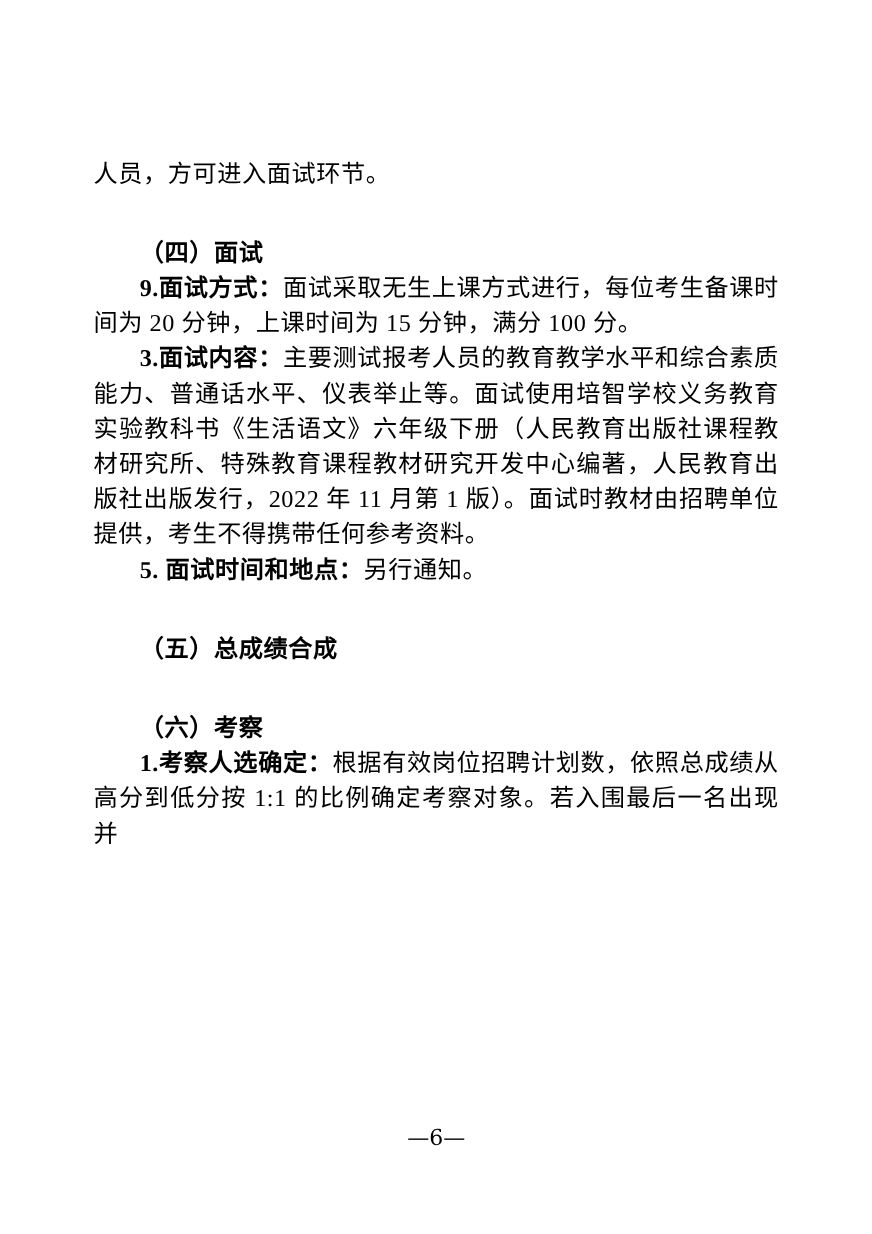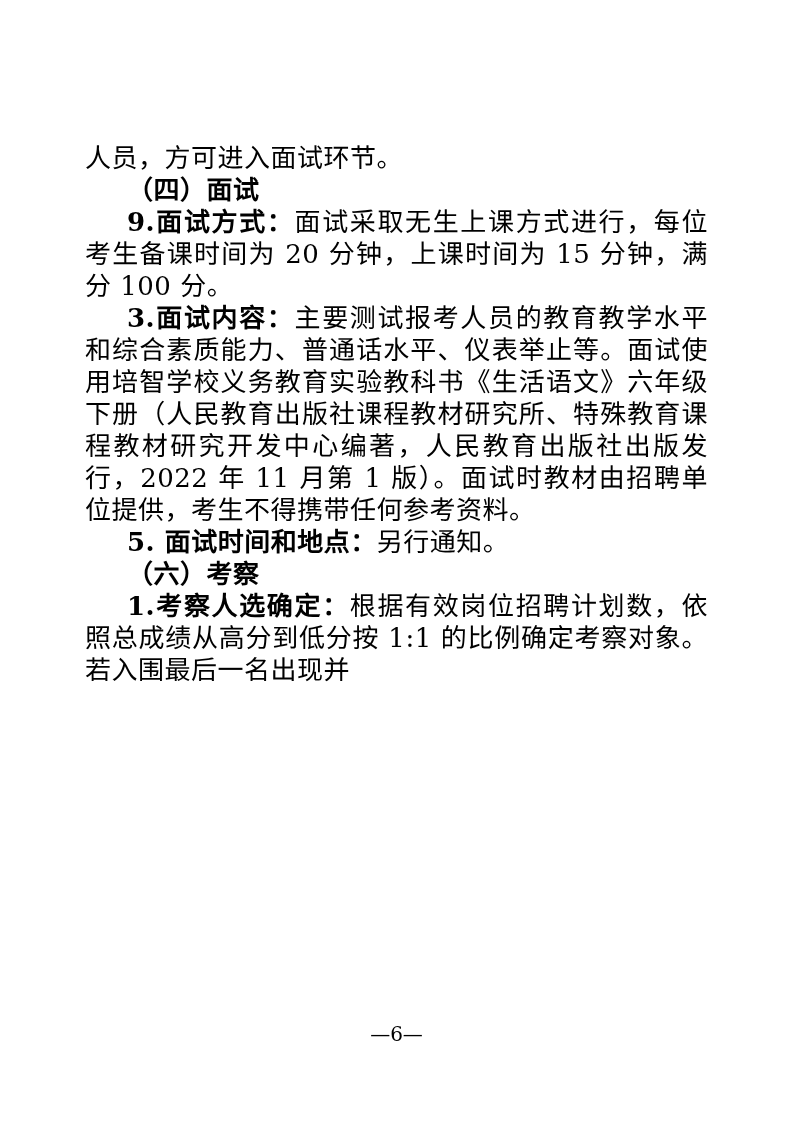--- a/index.html
+++ b/index.html
@@ -17,34 +17,36 @@
     color: #000000;
   }
   .content {
     position: absolute;
     left: 85px;
     top: 142px;
     width: 623px;
   }
   .para {
     margin: 0;
-    font-size: 26px;
+    font-size: 22px;
     line-height: 32px;
     text-align: justify;
     text-justify: inter-character;
     letter-spacing: 0.5px;
+    font-family: Liberation Serif, serif;
   }
   .indent {
     text-indent: 42px;
   }
   .bold {
     font-weight: bold;
   }
   .heading {
     text-align: left;
+    margin-top: 40px;
   }
   .footer {
     position: absolute;
     left: 0;
     width: 100%;
     top: 1022px;
     text-align: center;
     font-size: 20px;
     line-height: 24px;
     color: #000000;
@@ -71,20 +73,23 @@
 
     <p class="para indent">
       <span class="bold">3.面试内容：</span><span>主要测试报考人员的教育教学水平和综合素质能力、普通话水平、仪表举止等。面试使用培智学校义务教育实验教科书《生活语文》六年级下册（人民教育出版社课程教材研究所、特殊教育课程教材研究开发中心编著，人民教育出版社出版发行，2022 年 11 月第 1 版）。面试时教材由招聘单位提供，考生不得携带任何参考资料。</span>
     </p>
 
 
     <p class="para indent">
       <span class="bold">5. 面试时间和地点：</span><span>另行通知。</span>
     </p>
 
+    <p class="para indent heading">
+      <span class="bold">（五）总成绩合成</span>
+    </p>
 
 
     <p class="para indent heading">
       <span class="bold">（六）考察</span>
     </p>
 
     <p class="para indent">
       <span class="bold">1.考察人选确定：</span><span>根据有效岗位招聘计划数，依照总成绩从高分到低分按 1:1 的比例确定考察对象。若入围最后一名出现并</span>
     </p>
 

